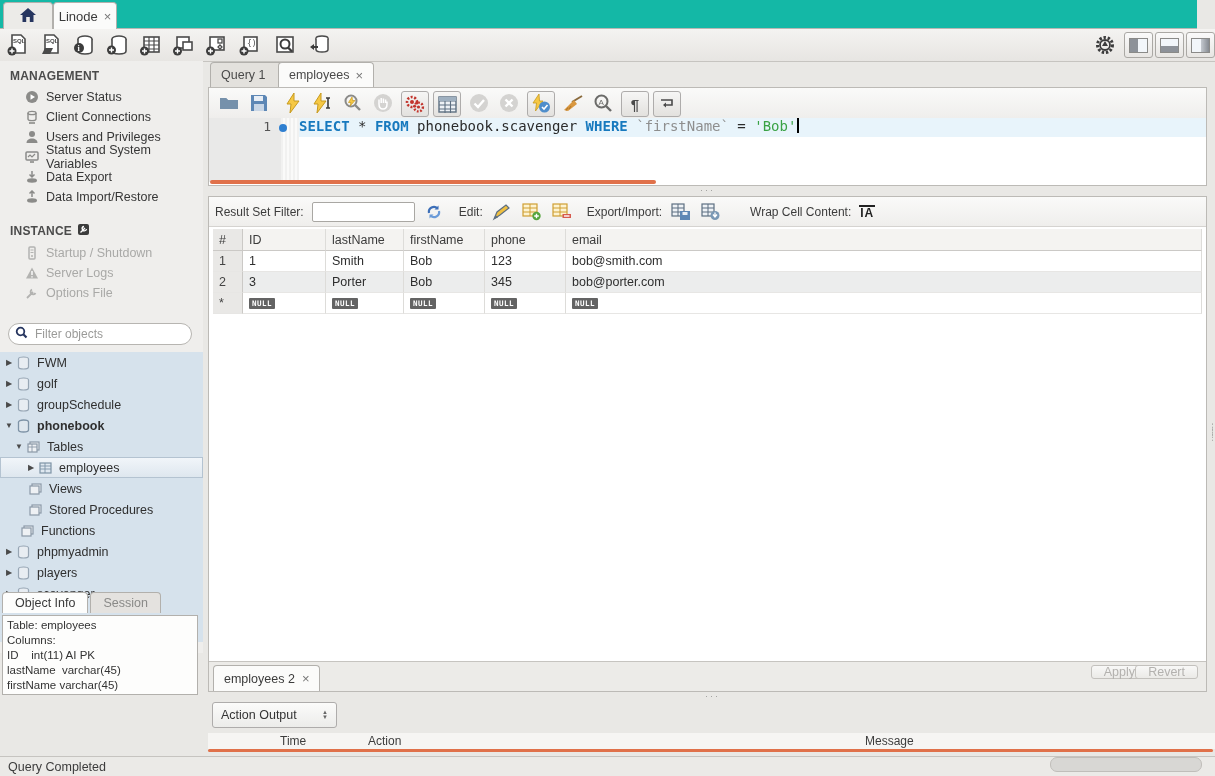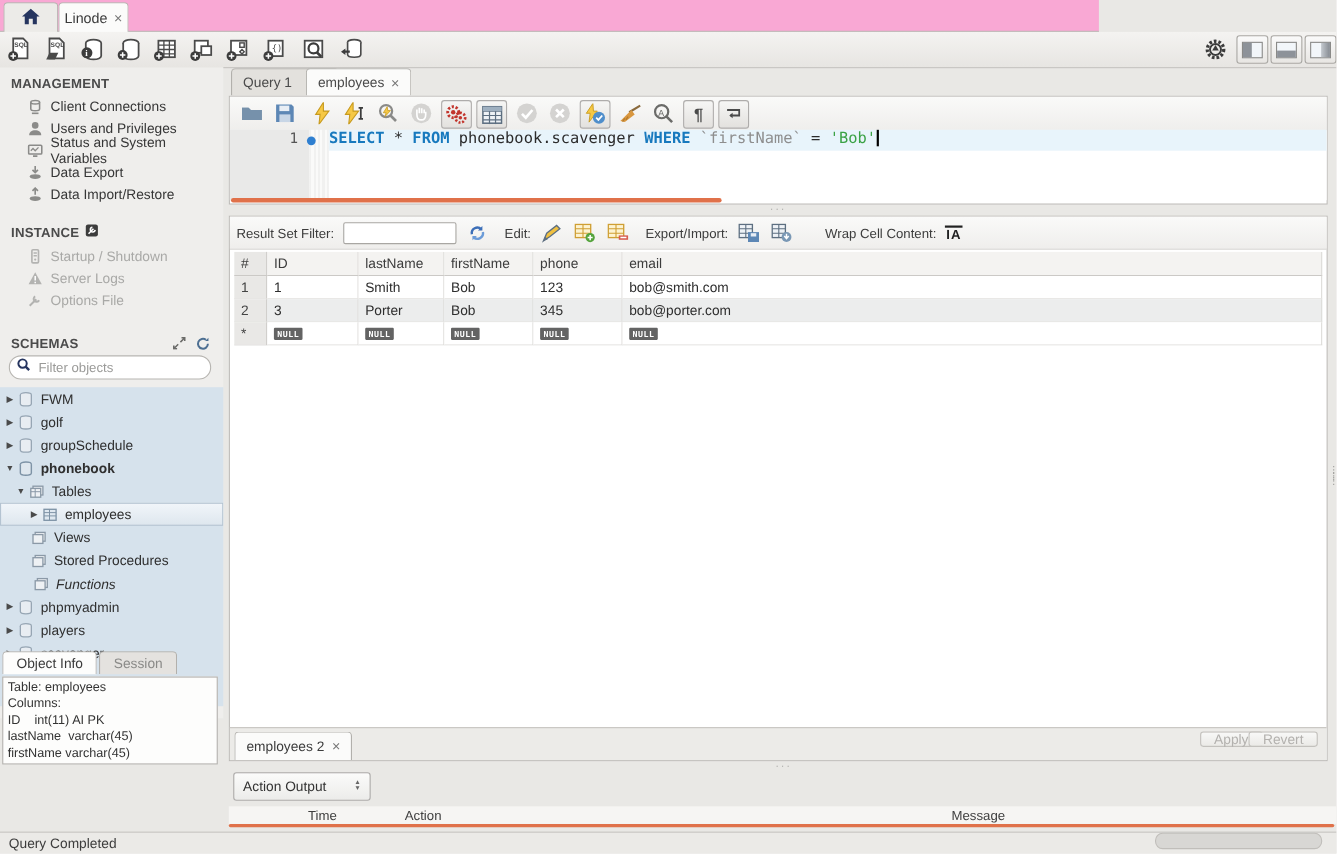--- a/index.html
+++ b/index.html
@@ -1,21 +1,21 @@
 <!DOCTYPE html>
 <html><head>
 <meta charset="utf-8">
 <style>
   html,body{margin:0;padding:0;}
   body{width:1215px;height:776px;overflow:hidden;font-family:"Liberation Sans",sans-serif;background:#e9e8e5;color:#333;-webkit-font-smoothing:antialiased;}
   .abs{position:absolute;}
   .app{position:relative;width:1215px;height:776px;background:#e9e8e5;}
 
   
-  .tabstrip{left:0;top:0;width:999px;height:28px;background:#f9a8d4;border-bottom:1px solid #b9b7b3;}
+  .tabstrip{left:0;top:0;width:1197px;height:28px;background:#14b8a6;border-bottom:1px solid #b9b7b3;}
   .wtab{position:absolute;top:2px;height:26px;border:1px solid #b2b0ac;border-bottom:none;border-radius:4px 4px 0 0;background:#ecebe8;display:flex;align-items:center;justify-content:center;gap:6px;font-size:13px;color:#3a3a3a;}
   .wtab.active{background:#fbfbfa;}
   .tabclose{color:#777;font-size:13px;cursor:default;}
 
   
   .main-toolbar{left:0;top:29px;width:1215px;height:32px;background:linear-gradient(#f4f3f1,#e7e5e2);border-bottom:1px solid #c6c4c0;}
   .mt-ico{position:absolute;top:3px;width:28px;height:26px;display:flex;align-items:center;justify-content:center;}
   .pt-btn{position:absolute;top:3px;width:27px;height:24px;border:1px solid #aaa8a4;border-radius:3px;background:linear-gradient(#fafafa,#e8e6e3);display:flex;align-items:center;justify-content:center;}
   .pt-inner{width:17px;height:13px;border:1px solid #8a8a88;background:#f2f6fa;position:relative;}
   .pt-inner span{position:absolute;background:#8d9299;}
@@ -238,20 +238,29 @@
   </div>
 
   <div class="abs sidebar">
     <div class="side-h">
         <span>MANAGEMENT</span>
       </div>
 
     <div class="side-item">
       <span class="sicon">
           <svg width="14" height="14" viewBox="0 0 14 14">
+            <circle cx="7" cy="7" r="6" fill="#8b8b89"></circle>
+            <path d="M5.5 4.3 L10 7 L5.5 9.7 Z" fill="#fff"></path>
+          </svg>
+        </span>
+      <span>Server Status</span>
+    </div>
+    <div class="side-item">
+      <span class="sicon">
+          <svg width="14" height="14" viewBox="0 0 14 14">
             <ellipse cx="7" cy="3" rx="4" ry="1.6" fill="none" stroke="#8b8b89" stroke-width="1.4"></ellipse>
             <path d="M3 3 v6 c0 .9 1.8 1.6 4 1.6 s4-.7 4-1.6 V3" fill="none" stroke="#8b8b89" stroke-width="1.4"></path>
             <path d="M4 13 h6" stroke="#8b8b89" stroke-width="1.6"></path>
           </svg>
         </span>
       <span>Client Connections</span>
     </div>
     <div class="side-item">
       <span class="sicon">
           <svg width="14" height="14" viewBox="0 0 14 14">
@@ -401,21 +410,21 @@
             </svg></span>
         <span class="tlabel">Views</span>
       </div>
       <div class="trow l1" style="padding-left:26px;">
         <span class="tico"><svg width="15" height="14" viewBox="0 0 15 14">
               <rect x="4" y="2" width="9" height="8" fill="#eef1f4" stroke="#8b99a7" stroke-width="1.2"></rect>
               <rect x="2" y="4" width="9" height="8" fill="#eef1f4" stroke="#8b99a7" stroke-width="1.2"></rect>
             </svg></span>
         <span class="tlabel">Stored Procedures</span>
       </div>
-      <div class="trow l1" style="padding-left:28px;font-style:italic;">
+      <div class="trow l1" style="padding-left:18px;">
         <span class="tico"><svg width="15" height="14" viewBox="0 0 15 14">
               <rect x="4" y="2" width="9" height="8" fill="#eef1f4" stroke="#8b99a7" stroke-width="1.2"></rect>
               <rect x="2" y="4" width="9" height="8" fill="#eef1f4" stroke="#8b99a7" stroke-width="1.2"></rect>
             </svg></span>
         <span class="tlabel">Functions</span>
       </div>
       <div class="trow l0">
         <span class="arrow">▶</span>
         <span class="tico"><svg width="15" height="14" viewBox="0 0 15 14">
               <ellipse cx="7.5" cy="3" rx="5" ry="2" fill="#e8edf2" stroke="#97a6b4" stroke-width="1.2"></ellipse>

